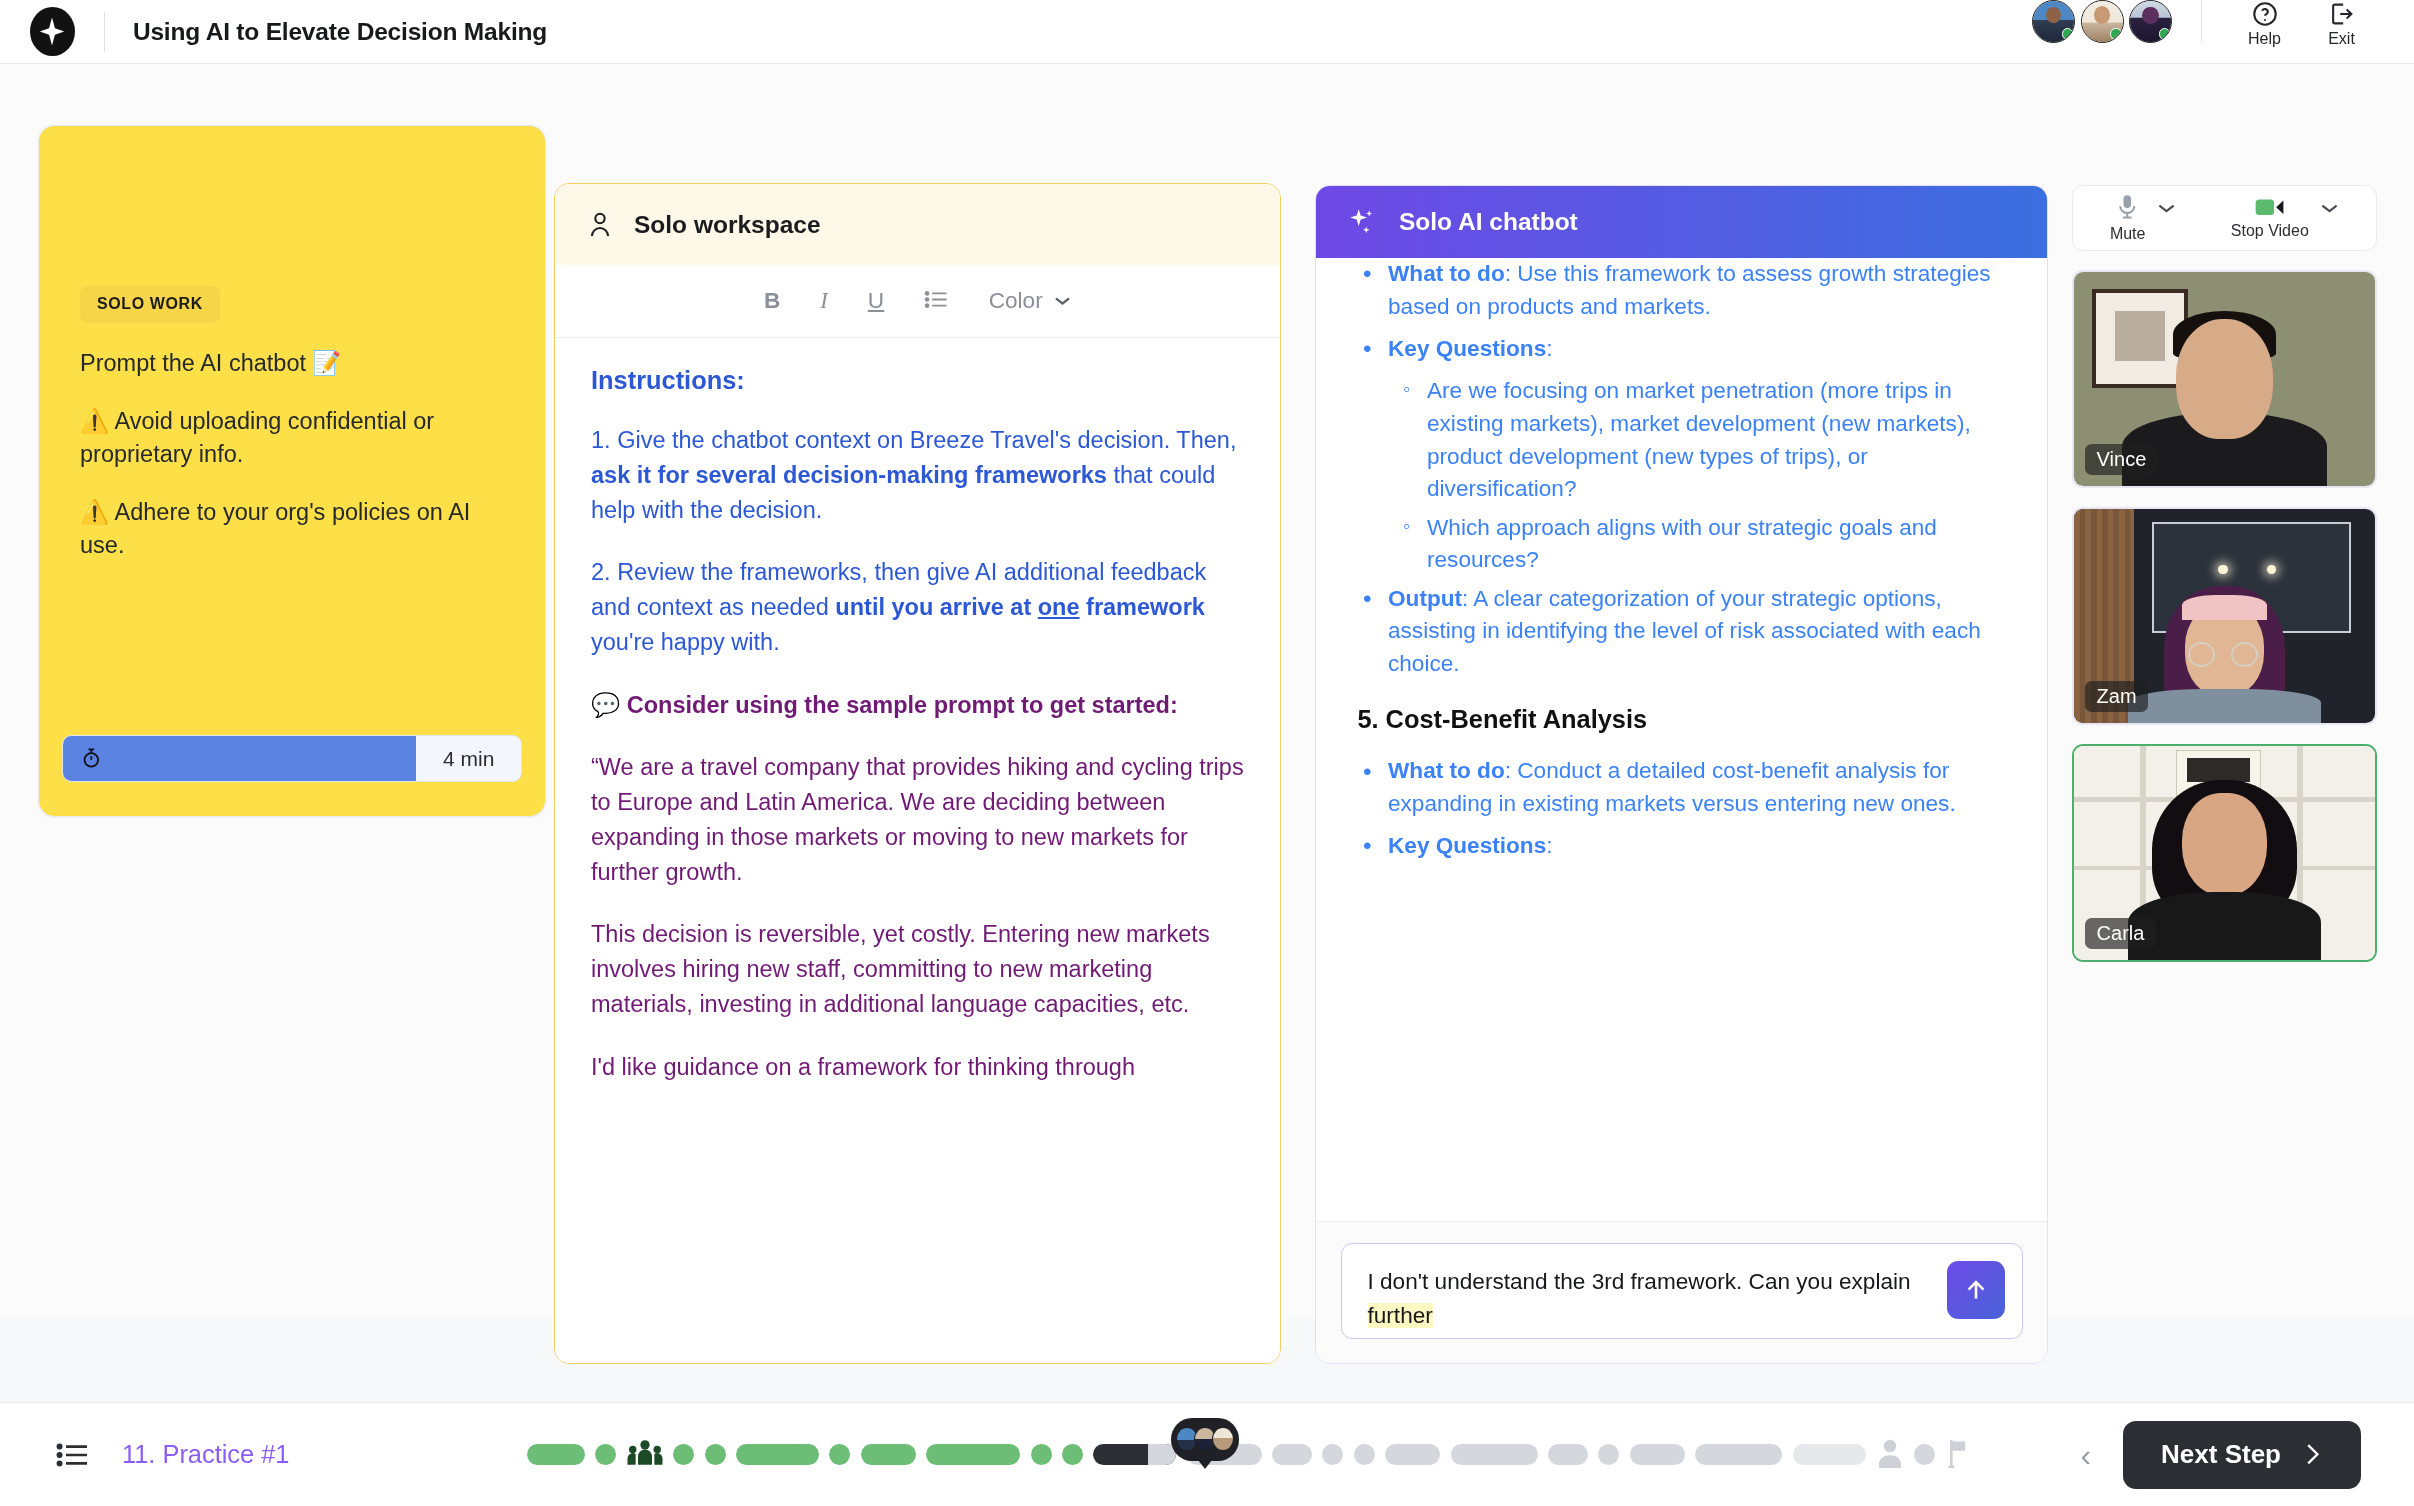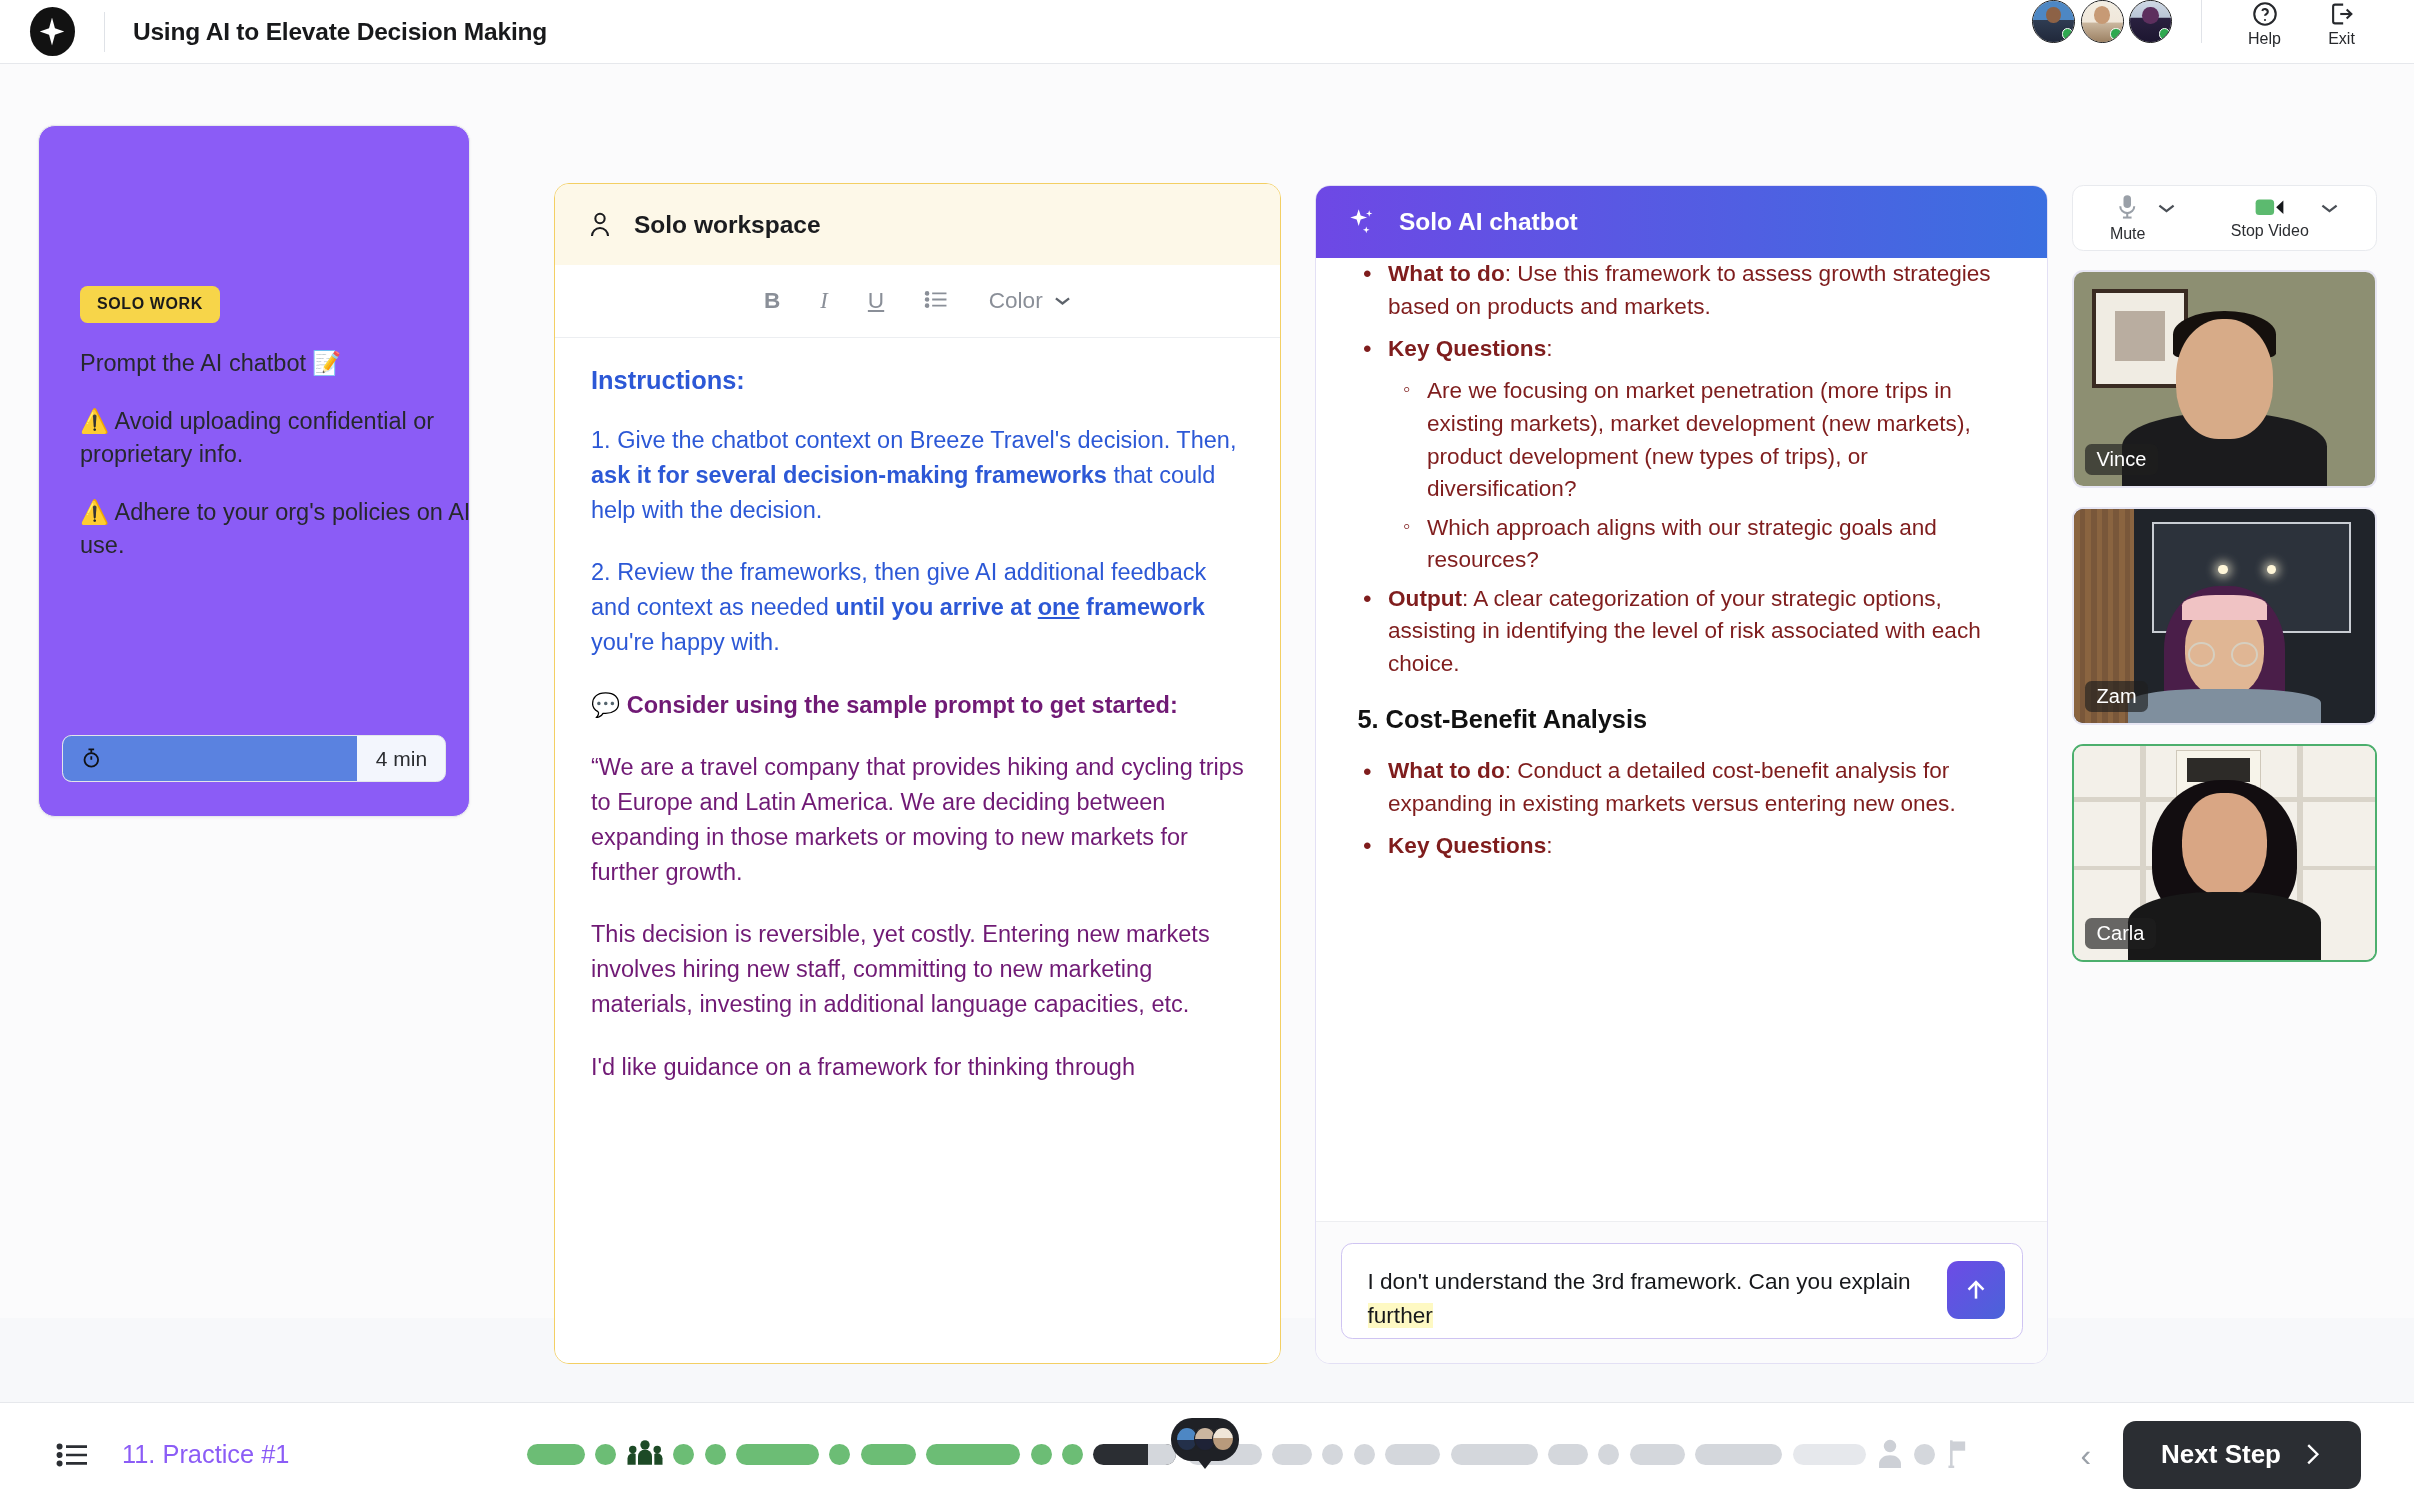--- a/index.html
+++ b/index.html
@@ -65,22 +65,22 @@
     gap:2.8px; width: 77px; cursor:pointer;
   }
   .tb-action .lbl { font-size: 16px; color:#26282c; }
   .tb-icon { width: 28px; height: 28px; }
 
   
   .canvas { position:absolute; top:64px; left:0; width:2414px; height:1254px; background:#fbfbfc; }
 
   
   .solo-card {
-    position:absolute; left:38px; top:61px; width:432px; height:692px;
-    background:#8b5cf6; border:0.9px solid #e7e9ed; border-radius:17px;
+    position:absolute; left:38px; top:61px; width:508px; height:692px;
+    background:#fde047; border:0.9px solid #e7e9ed; border-radius:17px;
     box-shadow: 0 0.9px 2.8px rgba(16,24,40,.05);
   }
   .badge {
     position:absolute; left:41px; top:160px;
     background:#f7d549; color:#1b1b1b;
     font-size:16px; font-weight:700; letter-spacing:0.6px;
     padding:9.4px 17px; border-radius:7.5px;
   }
   .solo-body { position:absolute; left:41px; top:221px; width:395px; }
   .solo-body p {
@@ -144,21 +144,21 @@
     height:72px; flex:0 0 72px;
     background:linear-gradient(90deg,#6e48e5 0%,#3b6fe0 100%);
     display:flex; align-items:center; padding-left:30px; gap:21px;
   }
   .ai-head .t { font-size:24.5px; font-weight:700; color:#fff; }
   .ai-scroll {
     flex:1; overflow:hidden; padding:0 28px 0 32px;
     position:relative; border-bottom:0.9px solid #edeef1;
   }
   .ai-scroll ul { list-style:none; }
-  .ai-scroll li { font-size:22.6px; line-height:1.45; color:#7f1d1d; margin-bottom:3.8px; }
+  .ai-scroll li { font-size:22.6px; line-height:1.45; color:#3b82f6; margin-bottom:3.8px; }
   .lvl1 { padding-left:40px; position:relative; margin-bottom:9.4px !important; }
   .lvl1::before { content:"•"; position:absolute; left:15px; top:-1.9px; font-size:24.5px; }
   .lvl2 { padding-left:79px; position:relative; margin-bottom:5.6px !important; }
   .lvl2::before { content:"◦"; position:absolute; left:55px; top:-0.9px; font-size:21px; }
   .ai-h { font-size:25.4px; font-weight:700; color:#111; margin:24.5px 0 21px 9.4px; }
   .ai-input-wrap { flex:0 0 141px; padding:21px 24.5px 24.5px 24.5px; background:#fbfbfc; }
   .ai-input {
     position:relative; width:100%; height:100%;
     border:0.9px solid #cfc4f2; border-radius:11.3px; background:#fff;
     padding:21px 104px 0 26px;

